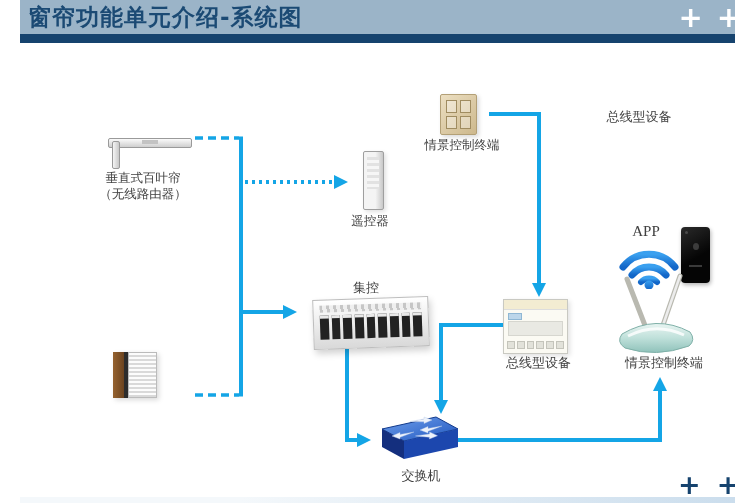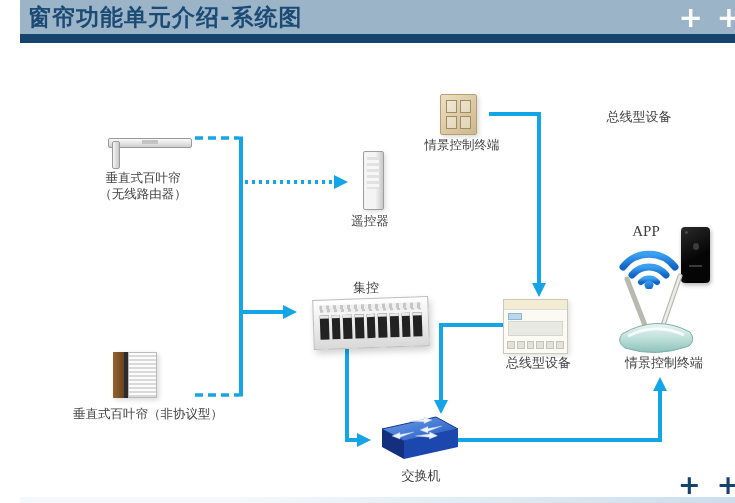--- a/index.html
+++ b/index.html
@@ -194,21 +194,20 @@
     <path d="M6 64 Q40 44 74 62 Q80 70 73 76 Q40 88 9 78 Q0 72 6 64 Z" fill="url(#rt)" stroke="#7fb0a8" stroke-width="1"></path>
     <path d="M12 66 Q40 52 68 65" fill="none" stroke="#ffffff" stroke-width="3" opacity=".8"></path>
   </svg>
   <div class="lbl" style="left:605px;top:355px;width:76px;font-size:13px;">情景控制终端</div>
 
   <div class="dev blinds" style="left:93px;top:352px;">
     <div class="wood"></div>
     <div class="gap"></div>
     <div class="slats"></div>
   </div>
-  <div class="lbl" style="left:52px;top:406px;width:152px;">垂直式百叶帘（非协议型）</div>
 
   <svg class="dev" style="left:350px;top:414px;" width="90" height="50" viewBox="0 0 90 50">
     <defs>
       <linearGradient id="st" x1="0" y1="0" x2="1" y2="1">
         <stop offset="0" stop-color="#6fa0ec"></stop>
           <stop offset="1" stop-color="#1f55be"></stop>
       </linearGradient>
     </defs>
     <polygon points="12,15 66,3 88,15 34,27" fill="url(#st)" stroke="#123a8c" stroke-width="1"></polygon>
     <polygon points="12,15 34,27 34,45 12,33" fill="#142f7e"></polygon>

